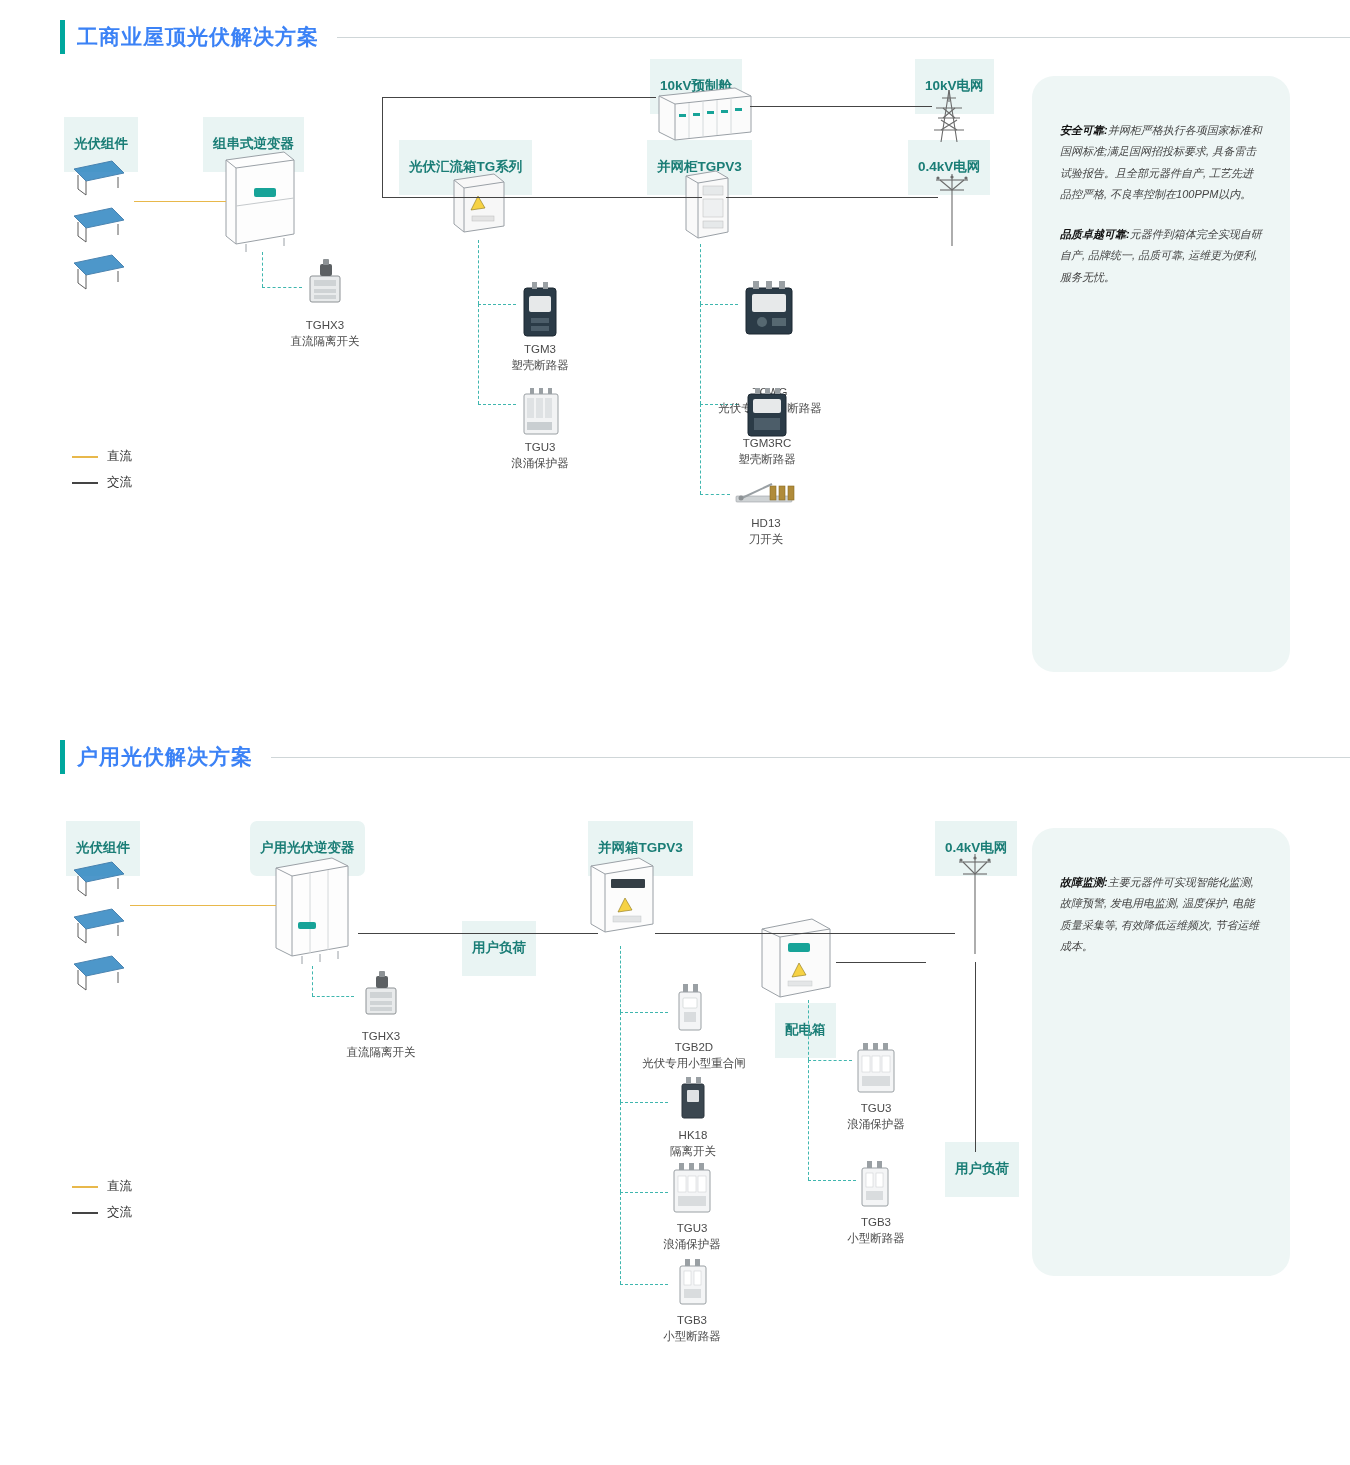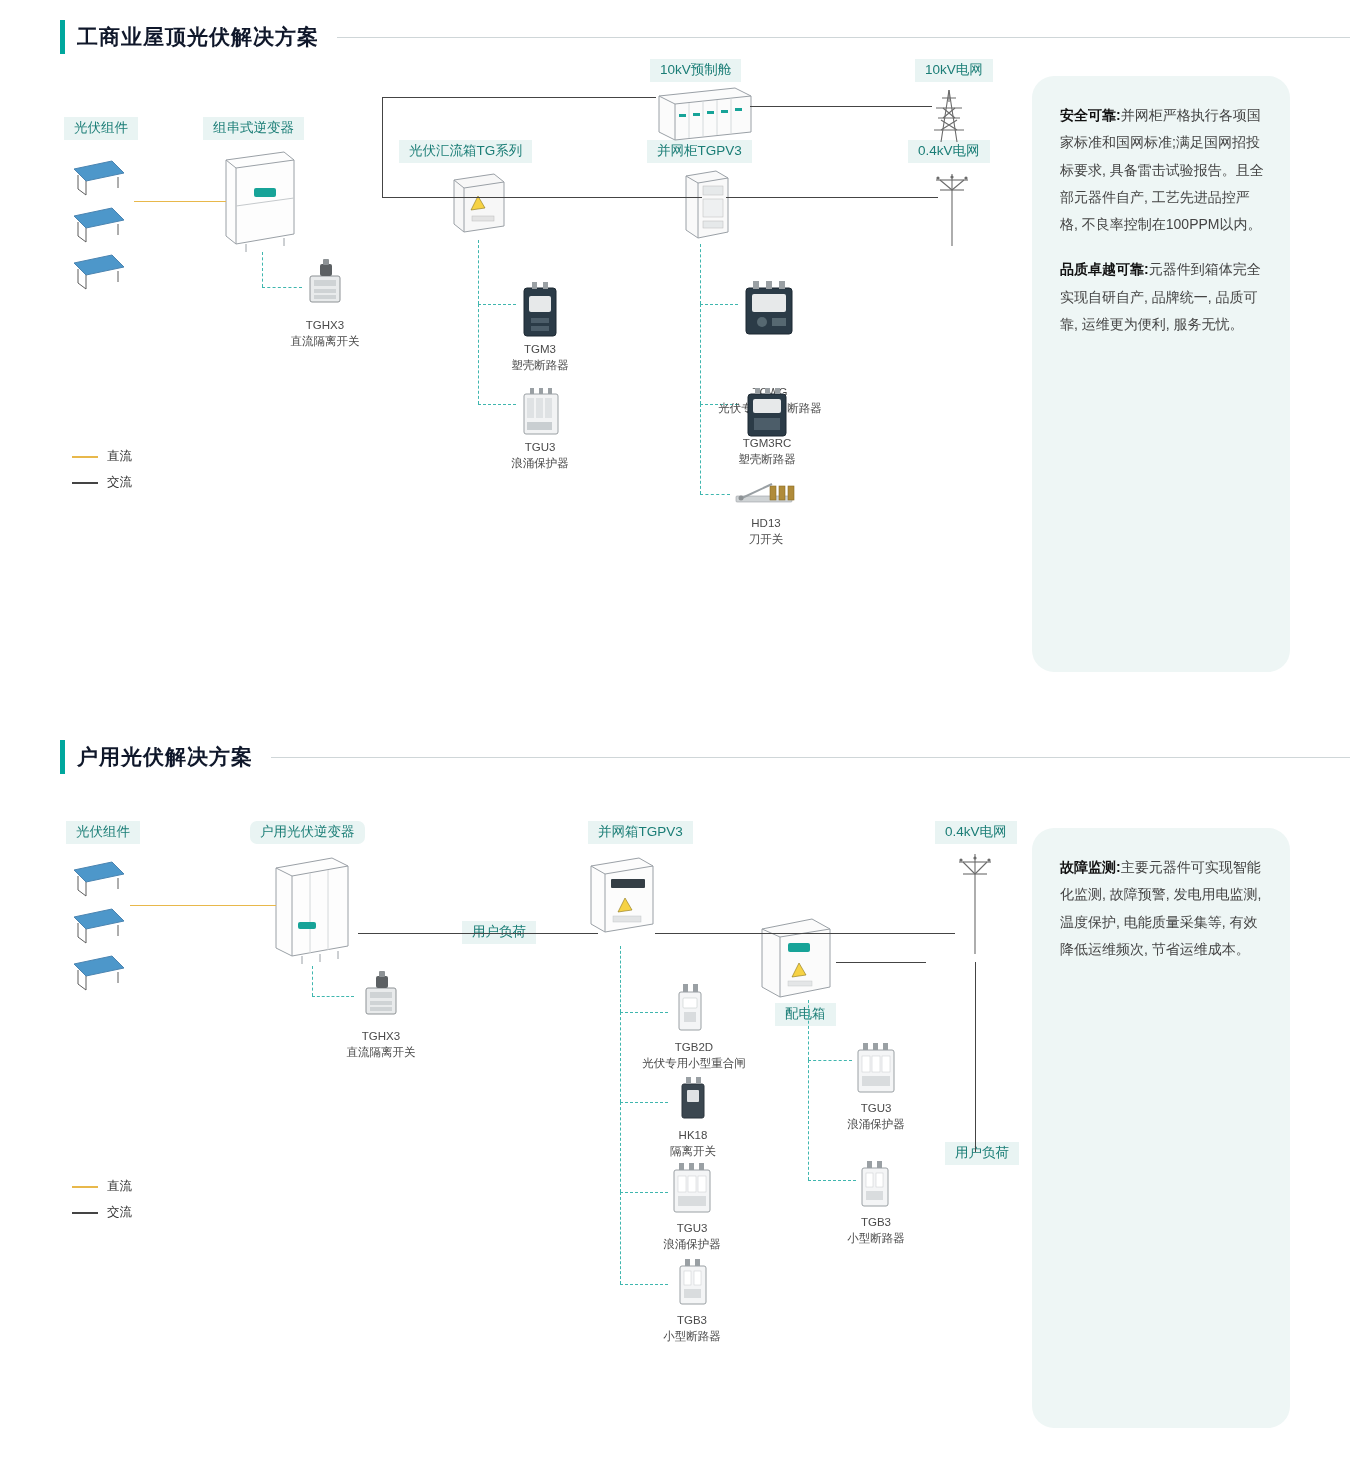--- a/index.html
+++ b/index.html
@@ -10,32 +10,32 @@
     color:#3c4043;
     overflow:hidden;
   }
   .section{position:absolute;left:0;top:0;width:1350px;}
   
   .sec-title-wrap{position:absolute;display:flex;align-items:center;width:1290px;}
   .sec-title{
     display:inline-block;
     border-left:5px solid #00a79d;
     padding:3px 22px 3px 12px;
-    font-size:21px;font-weight:bold;color:#0f172a;
+    font-size:21px;font-weight:bold;color:#3b82f6;
     letter-spacing:1px;
     white-space:nowrap;
   }
   .sec-rule{flex:1;height:1px;background:#cfd6d8;margin-left:-4px;}
   
   .lbl{
     position:absolute;
     background:#e9f4f3;
     color:#1a7d76;
-    font-size:13.5px;font-weight:normal;
-    padding:4px 10px;
+    font-size:13.5px;font-weight:bold;
+    padding:20px 10px;
     white-space:nowrap;
     line-height:1.1;
   }
   .cap{
     position:absolute;
     font-size:11.5px;
     color:#4a4a4a;
     text-align:center;
     line-height:1.35;
     white-space:nowrap;
@@ -49,25 +49,26 @@
   .ln.dashv{background:none;border-left:1px dashed #3fb6ae;width:0;}
   
   .legend{position:absolute;font-size:12.5px;color:#333;}
   .legend .row{display:flex;align-items:center;margin-bottom:9px;}
   .legend .swatch{width:26px;height:2px;margin-right:9px;}
   
   .panel{
     position:absolute;
     background:#eef6f5;
     border-radius:22px 22px 22px 22px;
-    padding:26px 26px 26px 28px;
+    padding:44px 26px 26px 28px;
     box-sizing:border-box;
-    font-size:14px;
+    font-size:11px;
     line-height:1.95;
     color:#444;
+    font-style:italic;
   }
   .panel p{margin:0 0 18px 0;}
   .panel p:last-child{margin-bottom:0;}
   .panel b{color:#111;font-weight:bold;}
   
   .dev{position:absolute;}
   svg{display:block;overflow:visible;}
 </style>
 </head>
 <body>
@@ -543,16 +544,16 @@
     <div class="row">
       <span class="swatch" style="background:#e8b84b;"></span>
       <span>直流</span>
     </div>
     <div class="row">
       <span class="swatch" style="background:#444;"></span>
       <span>交流</span>
     </div>
   </div>
 
-  <div class="panel" style="left:1032px;top:828px;width:258px;height:600px;">
+  <div class="panel" style="left:1032px;top:828px;width:258px;height:448px;">
     <p><b>故障监测:</b><span>主要元器件可实现智能化监测, 故障预警, 发电用电监测, 温度保护, 电能质量采集等, 有效降低运维频次, 节省运维成本。</span></p>
   </div>
 </div>
 
 </body></html>

